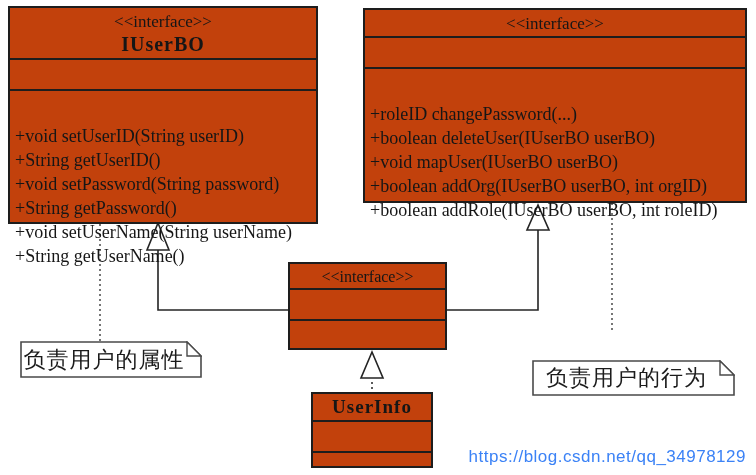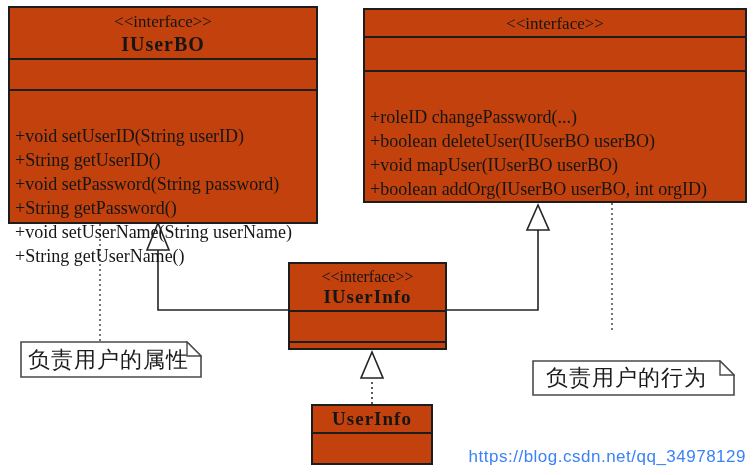--- a/index.html
+++ b/index.html
@@ -129,41 +129,41 @@
   <div class="uml-class" id="class-iuserbiz" style="left:363px;top:8px;width:384px;height:195px;">
     <div class="uml-header">
       <div class="uml-stereotype">&lt;&lt;interface&gt;&gt;</div>
     </div>
     <div class="uml-compartment-empty"></div>
     <div class="uml-methods">
       <div>+roleID changePassword(...)</div>
       <div>+boolean deleteUser(IUserBO userBO)</div>
       <div>+void mapUser(IUserBO userBO)</div>
       <div>+boolean addOrg(IUserBO userBO, int orgID)</div>
+      <div>+boolean addRole(IUserBO userBO, int roleID)</div>
     </div>
   </div>
 
   <div class="uml-class" id="class-iuserinfo" style="left:288px;top:262px;width:159px;height:88px;">
     <div class="uml-header">
       <div class="uml-stereotype" style="font-size:16px;line-height:19px;">&lt;&lt;interface&gt;&gt;</div>
-      <div class="uml-classname small">IUserInfo</div>
     </div>
     <div class="uml-compartment-empty"></div>
     <div class="uml-compartment-empty last"></div>
   </div>
 
-  <div class="uml-class" id="class-userinfo" style="left:311px;top:404px;width:122px;height:61px;">
+  <div class="uml-class" id="class-userinfo" style="left:311px;top:392px;width:122px;height:76px;">
     <div class="title-only">
       <div class="uml-classname small">UserInfo</div>
     </div>
     <div class="uml-compartment-empty" style="height:13px;"></div>
     <div class="uml-compartment-empty last"></div>
   </div>
 
-  <div class="uml-note" style="left:20px;top:341px;width:182px;height:37px;padding-left:9px;">
+  <div class="uml-note" style="left:20px;top:341px;width:182px;height:37px;">
     <svg width="182" height="37" viewBox="0 0 182 37">
       <polygon points="1,1 167,1 181,15 181,36 1,36" fill="#ffffff" stroke="#4a4a4a" stroke-width="1.6"></polygon>
       <polygon points="167,1 167,15 181,15" fill="#ffffff" stroke="#4a4a4a" stroke-width="1.4"></polygon>
     </svg>
     <div class="uml-note-text">负责用户的属性</div>
   </div>
 
   <div class="uml-note" style="left:532px;top:332px;width:203px;height:36px;margin-top:28px;">
     <svg width="203" height="36" viewBox="0 0 203 36">
       <polygon points="1,1 188,1 202,15 202,35 1,35" fill="#ffffff" stroke="#4a4a4a" stroke-width="1.6"></polygon>

